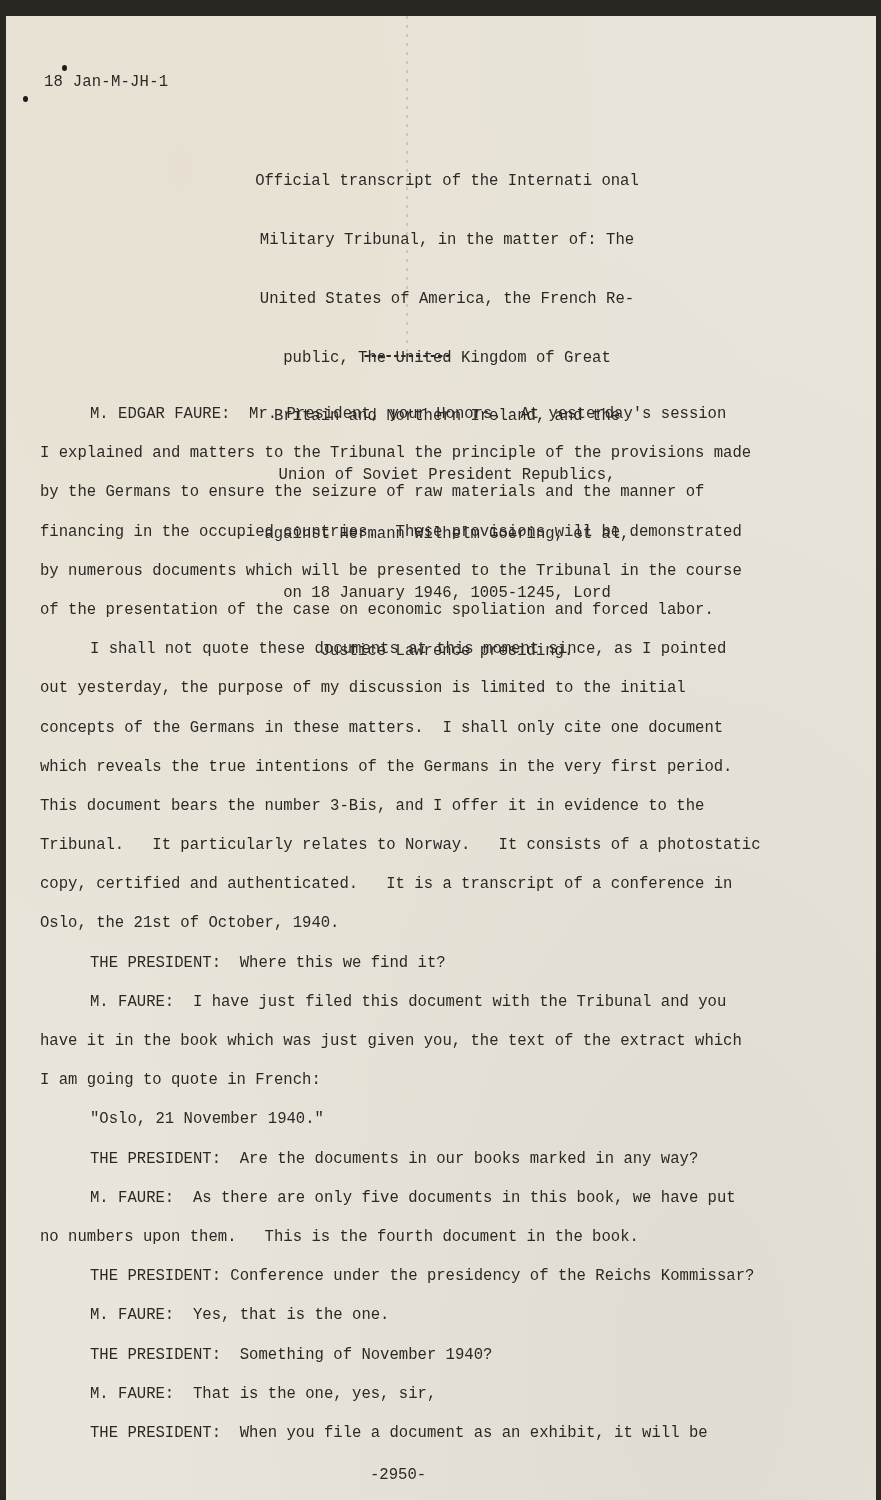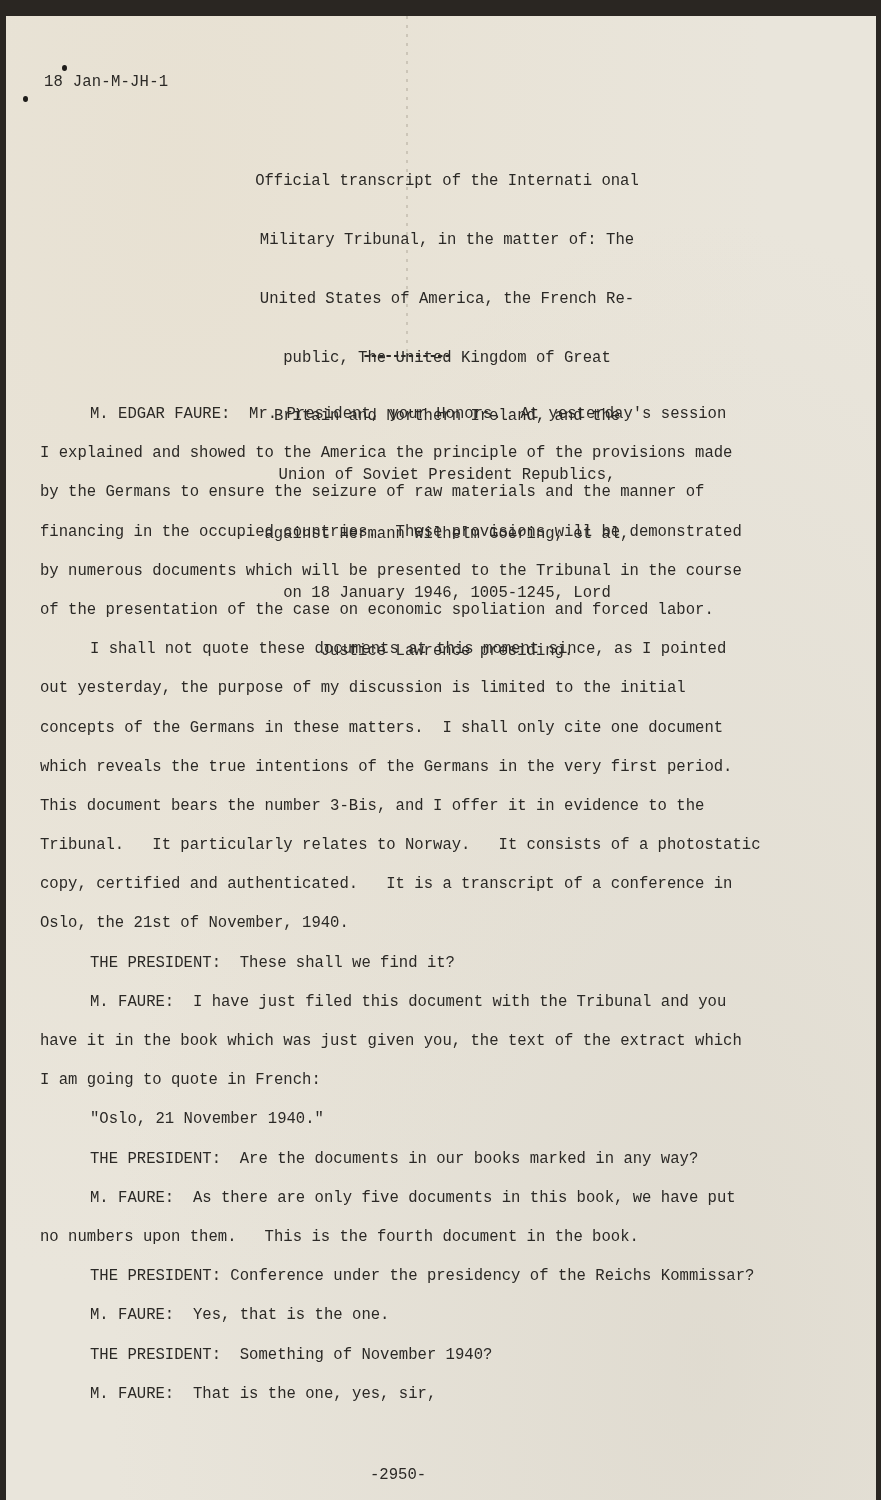--- a/index.html
+++ b/index.html
@@ -102,41 +102,42 @@
     <div>Union of Soviet President Republics,</div>
     <div>against Hermann Wilhelm Goering, et al,</div>
     <div>on 18 January 1946, 1005-1245, Lord</div>
     <div>Justice Lawrence presiding.</div>
   </div>
 
   <div class="separator">------------</div>
 
   <div class="body" id="body-lines">
       <div class="line indent">M. EDGAR FAURE:  Mr. President, your Honors.  At yesterday's session</div>
-      <div class="line">I explained and showed to the America the principle of the provisions made</div>
+      <div class="line">I explained and matters to the Tribunal the principle of the provisions made</div>
       <div class="line">by the Germans to ensure the seizure of raw materials and the manner of</div>
       <div class="line">financing in the occupied countries.  These provisions will be demonstrated</div>
       <div class="line">by numerous documents which will be presented to the Tribunal in the course</div>
       <div class="line">of the presentation of the case on economic spoliation and forced labor.</div>
       <div class="line indent">I shall not quote these documents at this moment since, as I pointed</div>
       <div class="line">out yesterday, the purpose of my discussion is limited to the initial</div>
       <div class="line">concepts of the Germans in these matters.  I shall only cite one document</div>
       <div class="line">which reveals the true intentions of the Germans in the very first period.</div>
       <div class="line">This document bears the number 3-Bis, and I offer it in evidence to the</div>
       <div class="line">Tribunal.   It particularly relates to Norway.   It consists of a photostatic</div>
       <div class="line">copy, certified and authenticated.   It is a transcript of a conference in</div>
-      <div class="line">Oslo, the 21st of November, 1940.</div>
-      <div class="line indent">THE PRESIDENT:  These shall we find it?</div>
+      <div class="line">Oslo, the 21st of October, 1940.</div>
+      <div class="line indent">THE PRESIDENT:  Where this we find it?</div>
       <div class="line indent">M. FAURE:  I have just filed this document with the Tribunal and you</div>
       <div class="line">have it in the book which was just given you, the text of the extract which</div>
       <div class="line">I am going to quote in French:</div>
       <div class="line indent">"Oslo, 21 November 1940."</div>
       <div class="line indent">THE PRESIDENT:  Are the documents in our books marked in any way?</div>
       <div class="line indent">M. FAURE:  As there are only five documents in this book, we have put</div>
       <div class="line">no numbers upon them.   This is the fourth document in the book.</div>
       <div class="line indent">THE PRESIDENT: Conference under the presidency of the Reichs Kommissar?</div>
       <div class="line indent">M. FAURE:  Yes, that is the one.</div>
       <div class="line indent">THE PRESIDENT:  Something of November 1940?</div>
       <div class="line indent">M. FAURE:  That is the one, yes, sir,</div>
+      <div class="line indent">THE PRESIDENT:  When you file a document as an exhibit, it will be</div>
     </div>
 
   <div class="page-number">-2950-</div>
 </div>
 
 </body></html>

